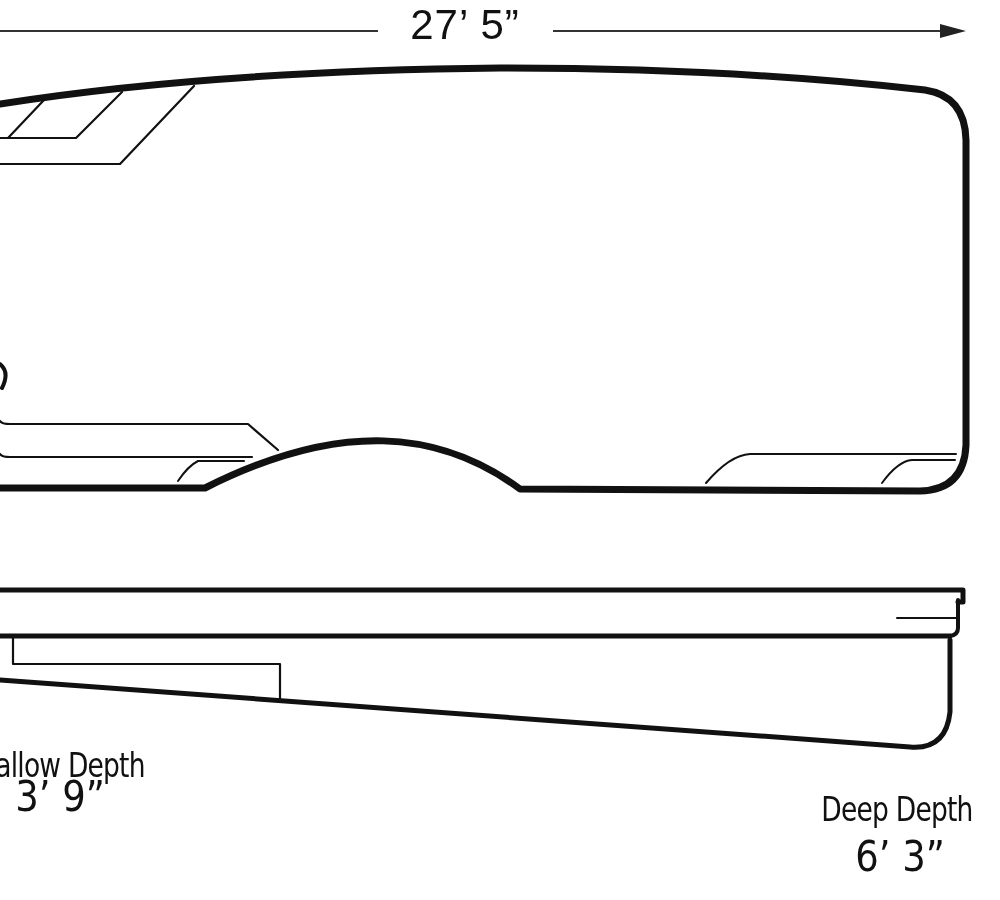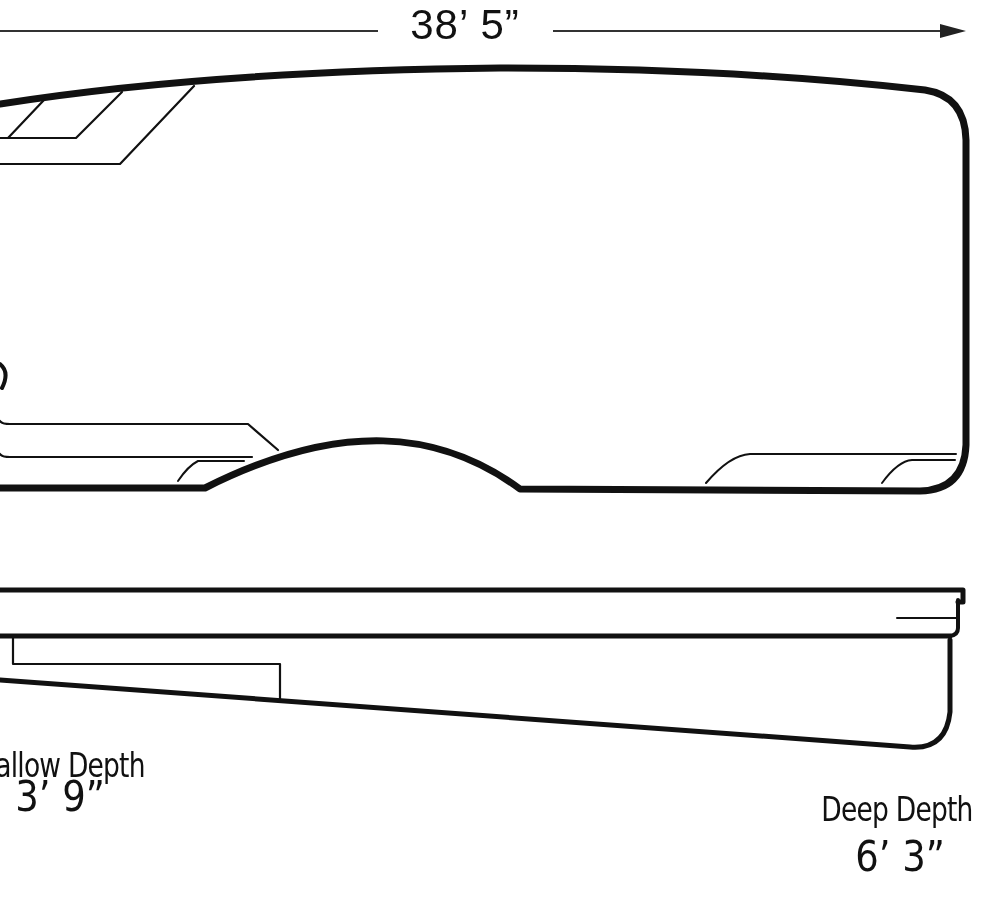--- a/index.html
+++ b/index.html
@@ -82,19 +82,19 @@
     <path stroke-width="5" d="M 0 636 L 950 636"></path>
 
     <line x1="897" y1="618" x2="956" y2="618" stroke-width="2"></line>
 
     <path stroke-width="2.2" d="M 13 638 L 13 664 L 280 664 L 280 700"></path>
 
     <path stroke-width="5" d="M 0 680 L 910 747 Q 946 750, 950 712 L 950 640"></path>
   </g>
 </svg>
 
-<div class="label dim-length">38’ 5”</div>
+<div class="label dim-length">27’ 5”</div>
 
 <div class="label depth-title shallow-title">allow Depth</div>
 <div class="label depth-value shallow-value">3’ 9”</div>
 
 <div class="label depth-title deep-title">Deep Depth</div>
 <div class="label depth-value deep-value">6’ 3”</div>
 
 </body></html>

